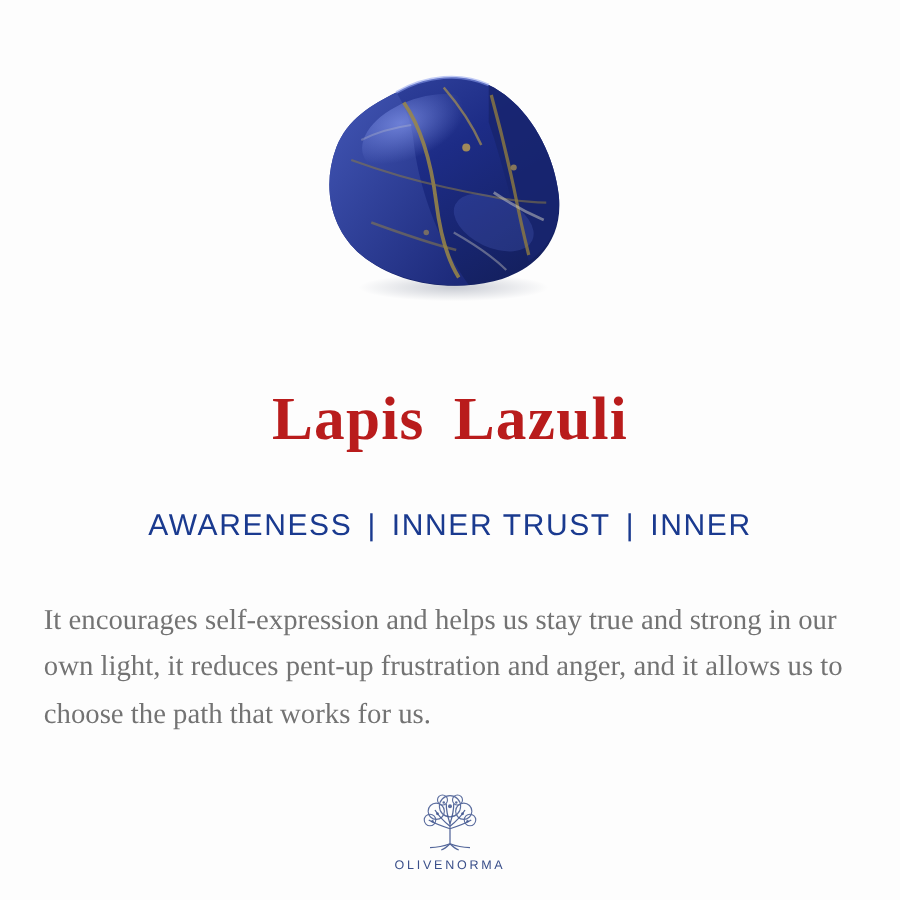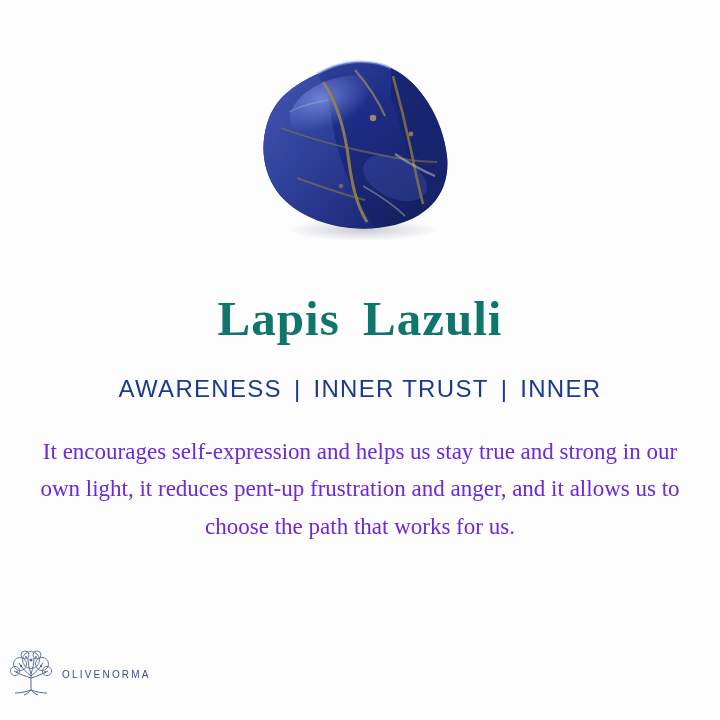--- a/index.html
+++ b/index.html
@@ -40,23 +40,23 @@
   }
   .stone svg {
     display: block;
   }
 
   
   .title {
     font-family: "Liberation Serif", serif;
     font-size: 49px;
     font-weight: bold;
-    color: #0f766e;
+    color: #b91c1c;
     letter-spacing: 1px;
-    margin: 0;
+    margin: 16px;
     padding: 0 0 6px 0;
     text-align: center;
     word-spacing: 10px;
   }
 
   
   .keywords {
     font-family: "Liberation Sans", sans-serif;
     font-size: 24px;
     color: #1a3a8f;
@@ -72,37 +72,37 @@
   }
   .keywords .sep {
     padding: 0 8px;
     color: #1a3a8f;
     font-weight: 300;
   }
 
   
   .desc {
     width: 650px;
-    margin-top: 30px;
-    text-align: center;
+    margin-top: 42px;
+    text-align: left;
     font-family: "Liberation Serif", serif;
     font-size: 23px;
     line-height: 1.62;
-    color: #6d28d9;
+    color: #737373;
   }
   .desc p { margin: 0; }
 
   
   .brand {
     position: absolute;
     bottom: 22px;
     left: 0;
     right: 0;
     display: flex;
-    flex-direction: row;
+    flex-direction: column;
     align-items: center;
   }
   .brand-mark {
     width: 62px;
     height: 52px;
   }
   .brand-name {
     margin-top: 4px;
     font-family: "Liberation Sans", sans-serif;
     font-size: 10px;

